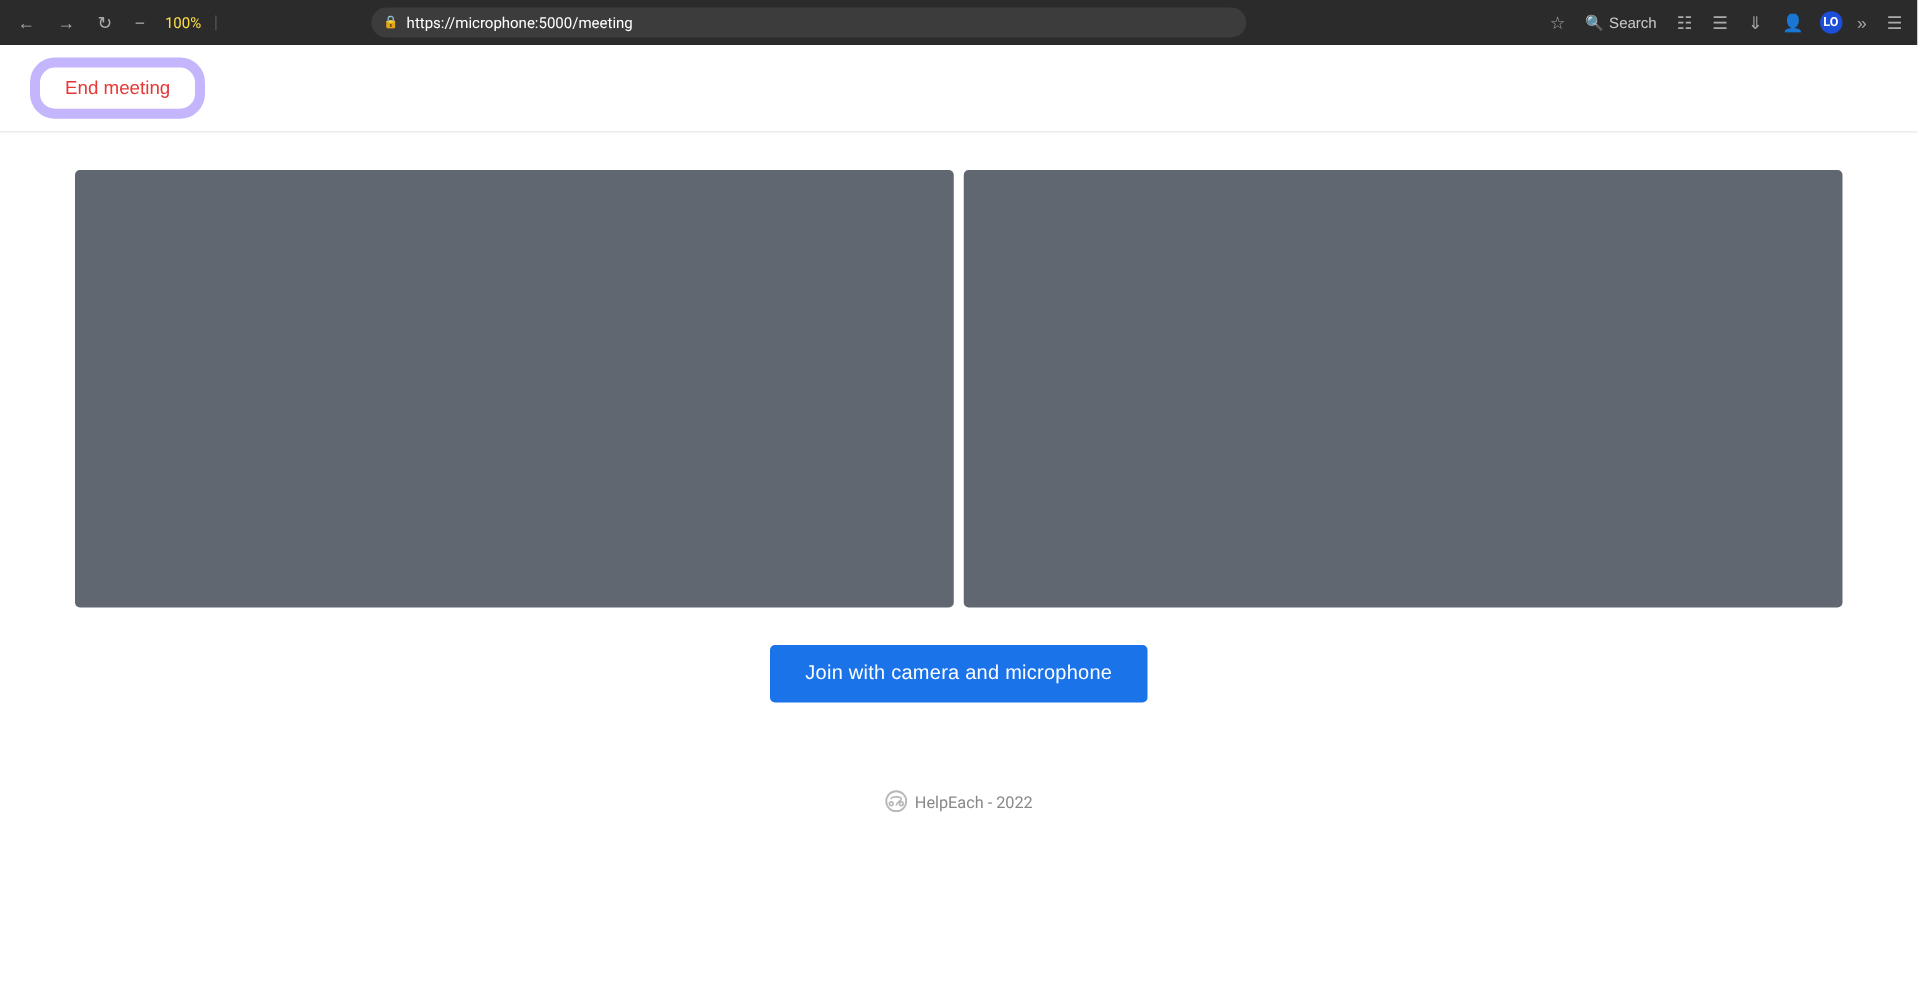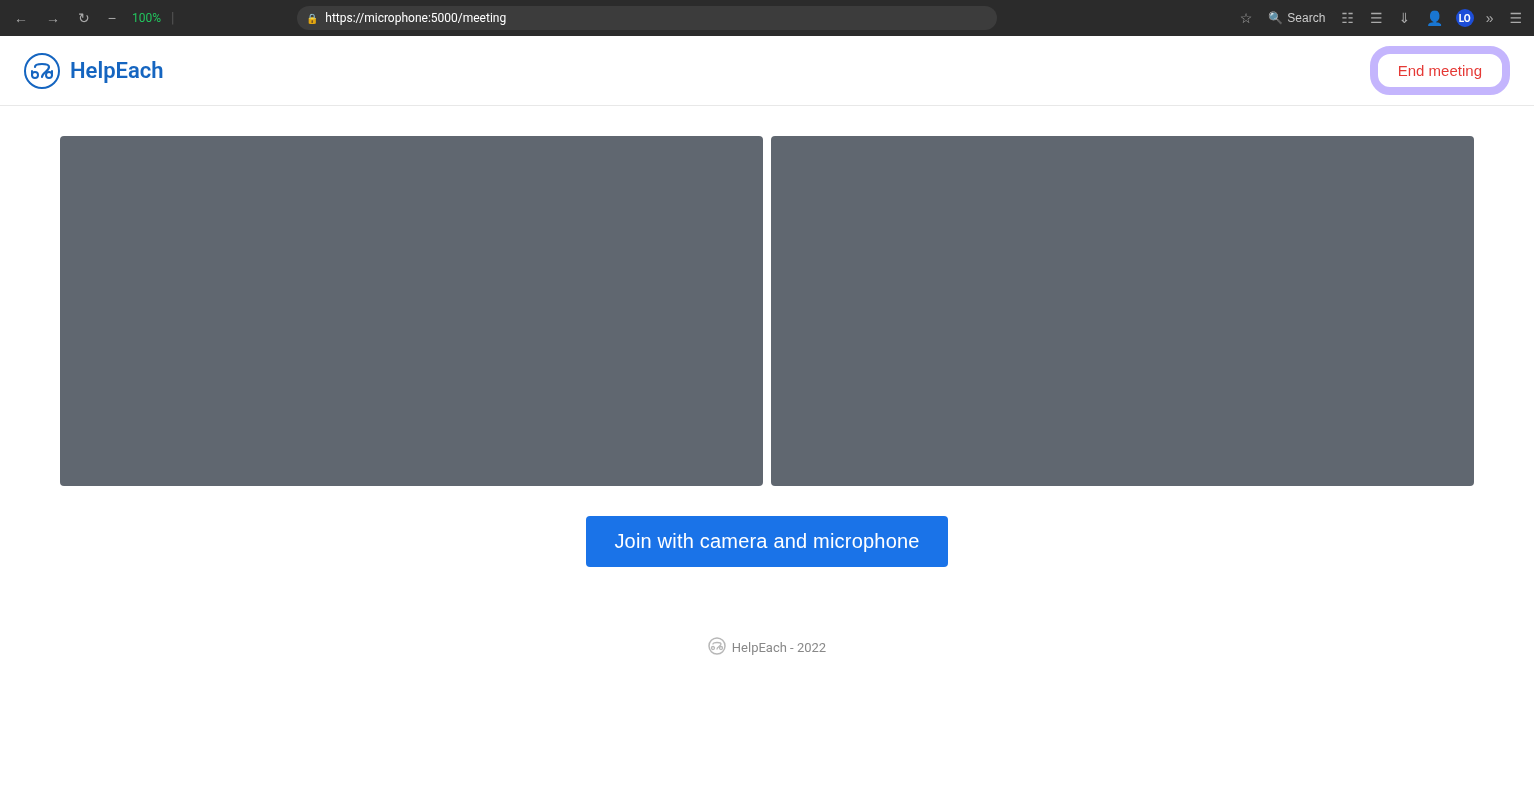--- a/index.html
+++ b/index.html
@@ -27,21 +27,21 @@
       background: none;
       border: none;
       cursor: pointer;
       padding: 4px 6px;
       display: flex;
       align-items: center;
       justify-content: center;
     }
 
     .zoom-indicator {
-      color: #22c55e;
+      color: #fde047;
       font-size: 12px;
       display: flex;
       align-items: center;
       gap: 2px;
       margin: 0 4px;
     }
 
     .zoom-separator {
       color: #555;
       font-size: 14px;
@@ -171,21 +171,21 @@
       flex: 1;
       height: 350px;
     }
 
     .join-button {
       background: #1a73e8;
       color: #fff;
       border: none;
       border-radius: 4px;
       padding: 14px 28px;
-      font-size: 20px;
+      font-size: 16px;
       font-weight: 500;
       cursor: pointer;
       letter-spacing: 0.2px;
     }
 
     .footer {
       margin-top: 40px;
       display: flex;
       align-items: flex-end;
       gap: 6px;
@@ -230,33 +230,20 @@
     <button class="browser-icon-btn">☰</button>
     <button class="browser-icon-btn">⇓</button>
     <button class="browser-icon-btn">👤</button>
     <div class="user-avatar-badge">LO</div>
     <button class="browser-icon-btn">»</button>
     <button class="browser-icon-btn">☰</button>
   </div>
 </div>
 
 <header class="app-header">
-  <div class="logo">
-    <svg class="logo-icon" viewBox="0 0 36 36" fill="none" xmlns="http://www.w3.org/2000/svg">
-      <circle cx="18" cy="18" r="17" stroke="#1565C0" stroke-width="2" fill="none"></circle>
-      <path d="M11 14 C11 10, 25 10, 25 14 C25 18, 18 20, 18 24" stroke="#1565C0" stroke-width="2.2" fill="none" stroke-linecap="round"></path>
-      <circle cx="11" cy="22" r="3" stroke="#1565C0" stroke-width="2" fill="none"></circle>
-      <circle cx="25" cy="22" r="3" stroke="#1565C0" stroke-width="2" fill="none"></circle>
-      <line x1="8" y1="22" x2="8" y2="18" stroke="#1565C0" stroke-width="2" stroke-linecap="round"></line>
-      <line x1="28" y1="22" x2="28" y2="18" stroke="#1565C0" stroke-width="2" stroke-linecap="round"></line>
-    </svg>
-    <span class="logo-text">
-      <span class="help">Help</span><span class="each">Each</span>
-    </span>
-  </div>
 
   <button class="end-meeting-btn">End meeting</button>
 </header>
 
 <main class="main-content">
   <div class="video-grid">
     <div class="video-panel"></div>
     <div class="video-panel"></div>
   </div>
 

